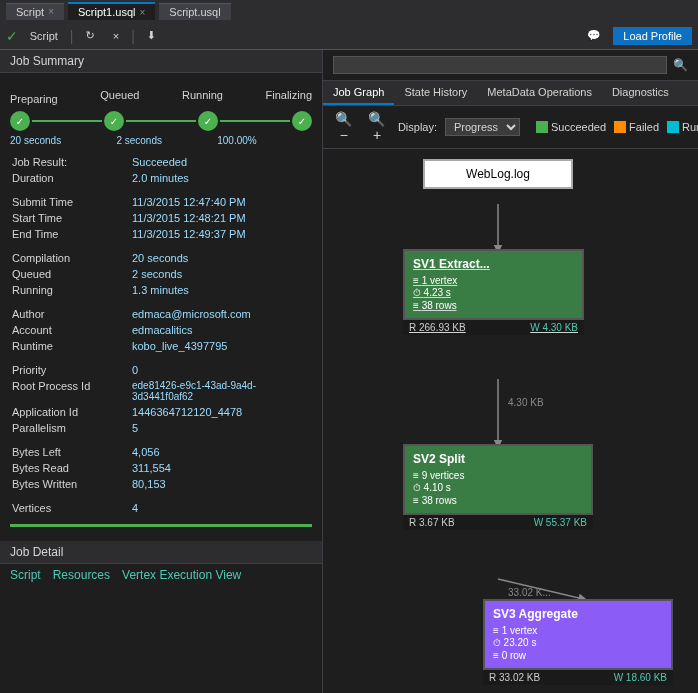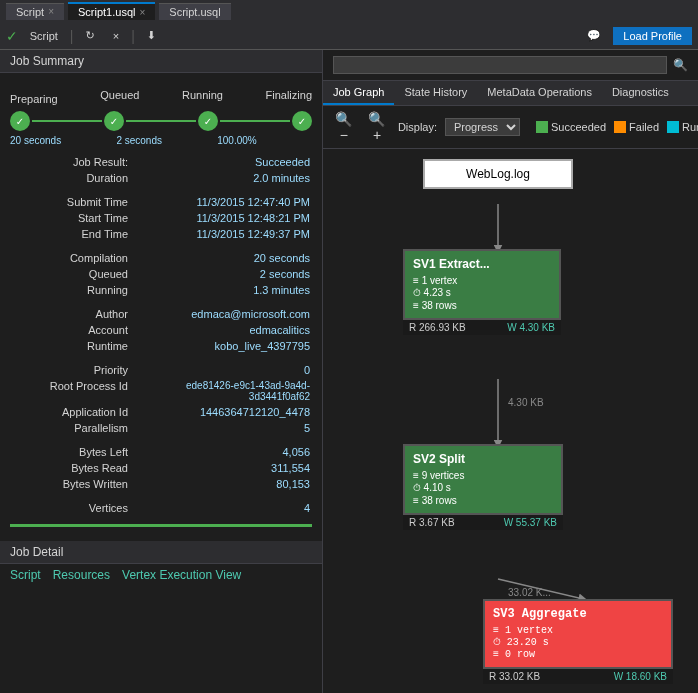--- a/index.html
+++ b/index.html
@@ -22,21 +22,21 @@
     
     .left-panel { width: 323px; min-width: 323px; background: #1e1e1e; border-right: 1px solid #3f3f46; overflow-y: auto; display: flex; flex-direction: column; }
 
     .section-header { background: #2d2d30; padding: 4px 10px; font-size: 12px; color: #d4d4d4; border-bottom: 1px solid #3f3f46; font-weight: 500; }
 
     
     .job-summary { padding: 8px 10px; }
     .progress-circle { width: 20px; height: 20px; border-radius: 50%; background: #4CAF50; display: flex; align-items: center; justify-content: center; color: #fff; font-size: 10px; }
 
     .info-table { width: 100%; border-collapse: collapse; }
-    .info-table td { padding: 2px 2px; vertical-align: top; font-size: 11px; text-align: right; }
+    .info-table td { padding: 2px 2px; vertical-align: top; font-size: 11px; }
     .info-table td:first-child { color: #d4d4d4; width: 120px; white-space: nowrap; }
     .info-table td:last-child { color: #9cdcfe; }
     .info-table .section-gap td { height: 8px; }
 
     .link-text { color: #4ec9b0; cursor: pointer; text-decoration: none; }
 
     .green-text { color: #4CAF50; }
     .blue-text { color: #9cdcfe; }
 
     .divider { height: 3px; background: #4CAF50; margin: 8px 0 0; }
@@ -315,52 +315,52 @@
             </marker>
           </defs>
         </svg>
 
         <div style="position:absolute;top:10px;left:100px;width:150px;">
           <div style="border:2px solid #aaa;background:#fff;color:#000;text-align:center;padding:6px 10px;font-size:12px;font-weight:500;">
             <span>WebLog.log</span>
           </div>
         </div>
 
-        <div style="position:absolute;top:100px;left:80px;width:158px;">
+        <div style="position:absolute;top:100px;left:80px;width:181px;text-decoration:underline;">
           <div style="border:2px solid #555;background:#3a7d44;color:#fff;padding:6px 8px;font-size:11px;">
             <div style="font-weight:bold;font-size:12px;margin-bottom:4px;">SV1 Extract...</div>
             <div style="font-size:10px;margin:1px 0;">≡ <span>1 vertex</span></div>
             <div style="font-size:10px;margin:1px 0;">⏱ <span>4.23 s</span></div>
             <div style="font-size:10px;margin:1px 0;">≡ <span>38 rows</span></div>
           </div>
           <div style="background:#1a1a1a;display:flex;justify-content:space-between;padding:2px 6px;font-size:10px;">
             <span style="color:#ccc;">R 266.93 KB</span>
             <span style="color:#4ec9b0;">W 4.30 KB</span>
           </div>
         </div>
 
         <div style="position:absolute;top:248px;left:185px;font-size:10px;color:#888;">4.30 KB</div>
 
-        <div style="position:absolute;top:295px;left:80px;width:160px;">
+        <div style="position:absolute;top:295px;left:80px;width:190px;">
           <div style="border:2px solid #555;background:#3a7d44;color:#fff;padding:6px 8px;font-size:11px;">
             <div style="font-weight:bold;font-size:12px;margin-bottom:4px;">SV2 Split</div>
             <div style="font-size:10px;margin:1px 0;">≡ <span>9 vertices</span></div>
             <div style="font-size:10px;margin:1px 0;">⏱ <span>4.10 s</span></div>
             <div style="font-size:10px;margin:1px 0;">≡ <span>38 rows</span></div>
           </div>
           <div style="background:#1a1a1a;display:flex;justify-content:space-between;padding:2px 6px;font-size:10px;">
             <span style="color:#ccc;">R 3.67 KB</span>
             <span style="color:#4ec9b0;">W 55.37 KB</span>
           </div>
         </div>
 
         <div style="position:absolute;top:438px;left:185px;font-size:10px;color:#888;">33.02 K...</div>
 
         <div style="position:absolute;top:450px;left:160px;width:190px;">
-          <div style="border:2px solid #555;background:#ef4444;color:#fff;padding:6px 8px;font-size:11px;font-family:Liberation Mono, monospace;">
+          <div style="border:2px solid #555;background:#8b5cf6;color:#fff;padding:6px 8px;font-size:11px;">
             <div style="font-weight:bold;font-size:12px;margin-bottom:4px;">SV3 Aggregate</div>
             <div style="font-size:10px;margin:1px 0;">≡ <span>1 vertex</span></div>
             <div style="font-size:10px;margin:1px 0;">⏱ <span>23.20 s</span></div>
             <div style="font-size:10px;margin:1px 0;">≡ <span>0 row</span></div>
           </div>
           <div style="background:#1a1a1a;display:flex;justify-content:space-between;padding:2px 6px;font-size:10px;">
             <span style="color:#ccc;">R 33.02 KB</span>
             <span style="color:#4ec9b0;">W 18.60 KB</span>
           </div>
         </div>

